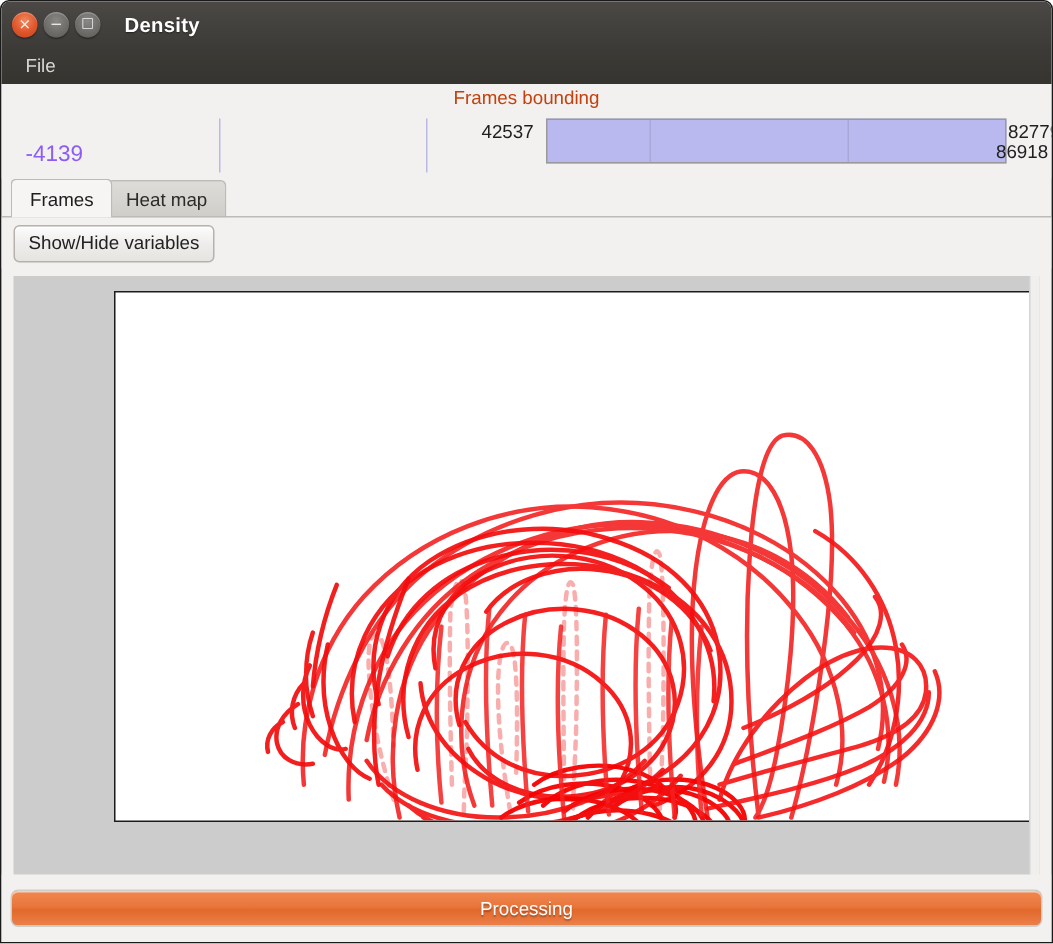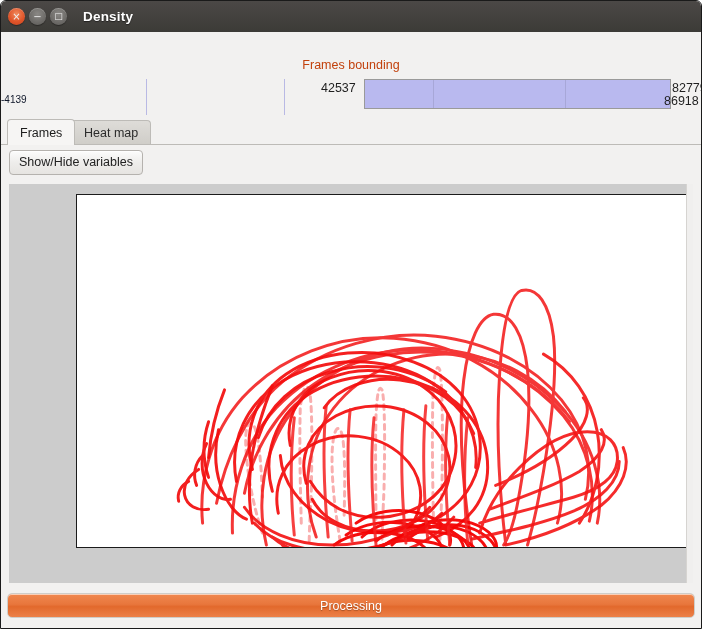--- a/index.html
+++ b/index.html
@@ -124,24 +124,24 @@
   }
   .fb-tick {
     position: absolute;
     top: 0;
     width: 1px;
     height: 36px;
     background: #b9b9e4;
   }
   .fb-min-label {
     position: absolute;
-    left: 0px;
+    left: 16px;
     top: 38px;
-    font-size: 10px;
-    color: #0f172a;
+    font-size: 15px;
+    color: #8b5cf6;
     white-space: nowrap;
   }
   .fb-lo-label {
     position: absolute;
     left: 320px;
     top: 25px;
     font-size: 12.5px;
     color: #1f1f1f;
     white-space: nowrap;
   }
@@ -357,20 +357,23 @@
     </div>
     <div class="wbtn wbtn-min">
       <span class="glyph">−</span>
     </div>
     <div class="wbtn wbtn-max">
       <span class="glyph">□</span>
     </div>
     <div class="title-text">Density</div>
   </div>
 
+  <div class="menubar">
+    <div class="menu-item">File</div>
+  </div>
 
   <div class="client">
 
     <div class="fb-wrap">
       <div class="fb-title">Frames bounding</div>
 
       <div class="fb-ticks">
         <div class="fb-tick" style="left:145px;"></div>
         <div class="fb-tick" style="left:283px;"></div>
       </div>

